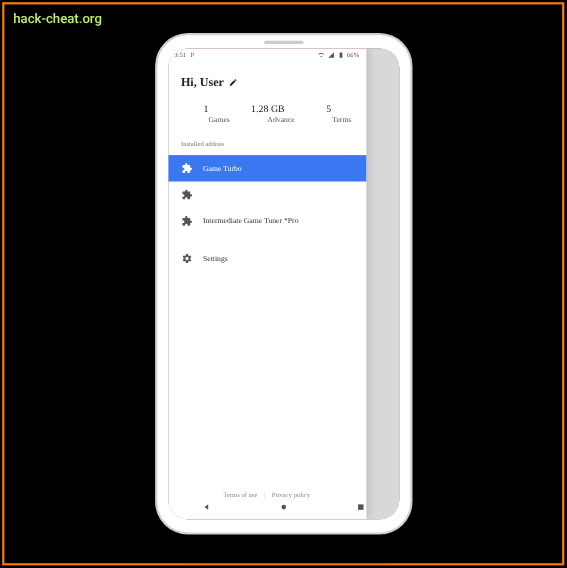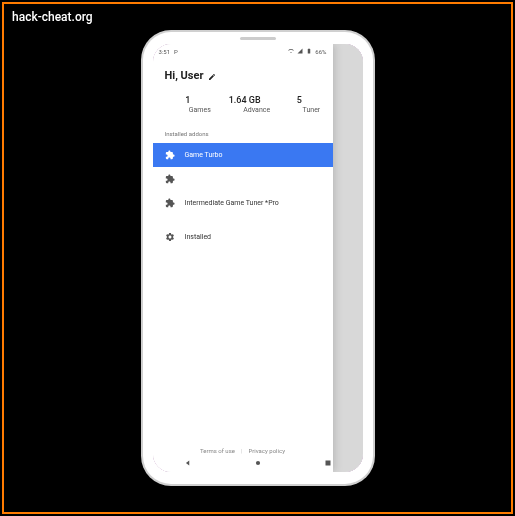--- a/index.html
+++ b/index.html
@@ -17,21 +17,21 @@
       left: 2px;
       right: 2px;
       bottom: 2px;
       border: 2px solid #ff7b00;
       box-sizing: border-box;
     }
     .watermark {
       position: absolute;
       top: 6px;
       left: 8px;
-      color: #ffffff;
+      color: #bef264;
       font-size: 12px;
       font-weight: 500;
       z-index: 100;
     }
     .phone {
       position: absolute;
       left: 50%;
       top: 50%;
       transform: translate(-50%, -50%);
       width: 230px;
@@ -43,20 +43,21 @@
     }
     .phone-inner {
       position: absolute;
       top: 12px;
       left: 10px;
       right: 10px;
       bottom: 12px;
       background: #701a75;
       border-radius: 18px;
       overflow: hidden;
+      font-family: Liberation Serif, serif;
     }
     .speaker {
       position: absolute;
       top: 5px;
       left: 50%;
       transform: translateX(-50%);
       width: 36px;
       height: 3px;
       background: #ccc;
       border-radius: 2px;
@@ -228,26 +229,26 @@
                 </svg>
             </span>
           </div>
 
           <div class="stats">
             <div class="stat">
               <span class="stat-value">1</span>
               <span class="stat-label">Games</span>
             </div>
             <div class="stat">
-              <span class="stat-value">1.64 GB</span>
+              <span class="stat-value">1.28 GB</span>
               <span class="stat-label">Advance</span>
             </div>
             <div class="stat">
               <span class="stat-value">5</span>
-              <span class="stat-label">Tuner</span>
+              <span class="stat-label">Terms</span>
             </div>
           </div>
 
           <div class="section-header">Installed addons</div>
 
           <div class="menu">
             <div class="menu-item active">
               <span class="addon-icon">
                 <svg viewBox="0 0 24 24">
                     <path d="M20.5 11H19V7c0-1.1-.9-2-2-2h-4V3.5C13 2.12 11.88 1 10.5 1S8 2.12 8 3.5V5H4c-1.1 0-2 .9-2 2v3.8h1.5c1.5 0 2.7 1.2 2.7 2.7S5 16.2 3.5 16.2H2V20c0 1.1.9 2 2 2h3.8v-1.5c0-1.5 1.2-2.7 2.7-2.7s2.7 1.2 2.7 2.7V22H17c1.1 0 2-.9 2-2v-4h1.5c1.38 0 2.5-1.12 2.5-2.5S21.88 11 20.5 11z"></path>
@@ -270,21 +271,21 @@
               </span>
               <span class="menu-label">Intermediate Game Tuner *Pro</span>
             </div>
 
             <div class="menu-item settings-item">
               <span class="addon-icon">
                 <svg viewBox="0 0 24 24">
                     <path d="M19.14 12.94c.04-.3.06-.61.06-.94 0-.32-.02-.64-.07-.94l2.03-1.58c.18-.14.23-.41.12-.61l-1.92-3.32c-.12-.22-.37-.29-.59-.22l-2.39.96c-.5-.38-1.03-.7-1.62-.94l-.36-2.54c-.04-.24-.24-.41-.48-.41h-3.84c-.24 0-.43.17-.47.41l-.36 2.54c-.59.24-1.13.57-1.62.94l-2.39-.96c-.22-.08-.47 0-.59.22L2.74 8.87c-.12.21-.08.47.12.61l2.03 1.58c-.05.3-.07.63-.07.94s.02.64.07.94l-2.03 1.58c-.18.14-.23.41-.12.61l1.92 3.32c.12.22.37.29.59.22l2.39-.96c.5.38 1.03.7 1.62.94l.36 2.54c.05.24.24.41.48.41h3.84c.24 0 .44-.17.47-.41l.36-2.54c.59-.24 1.13-.56 1.62-.94l2.39.96c.22.08.47 0 .59-.22l1.92-3.32c.12-.22.07-.47-.12-.61l-2.01-1.58zM12 15.6c-1.98 0-3.6-1.62-3.6-3.6s1.62-3.6 3.6-3.6 3.6 1.62 3.6 3.6-1.62 3.6-3.6 3.6z"></path>
                   </svg>
               </span>
-              <span class="menu-label">Installed</span>
+              <span class="menu-label">Settings</span>
             </div>
           </div>
 
           <div class="spacer"></div>
 
           <div class="footer">
             <span>Terms of use</span>
             <span class="footer-sep">|</span>
             <span>Privacy policy</span>
           </div>

